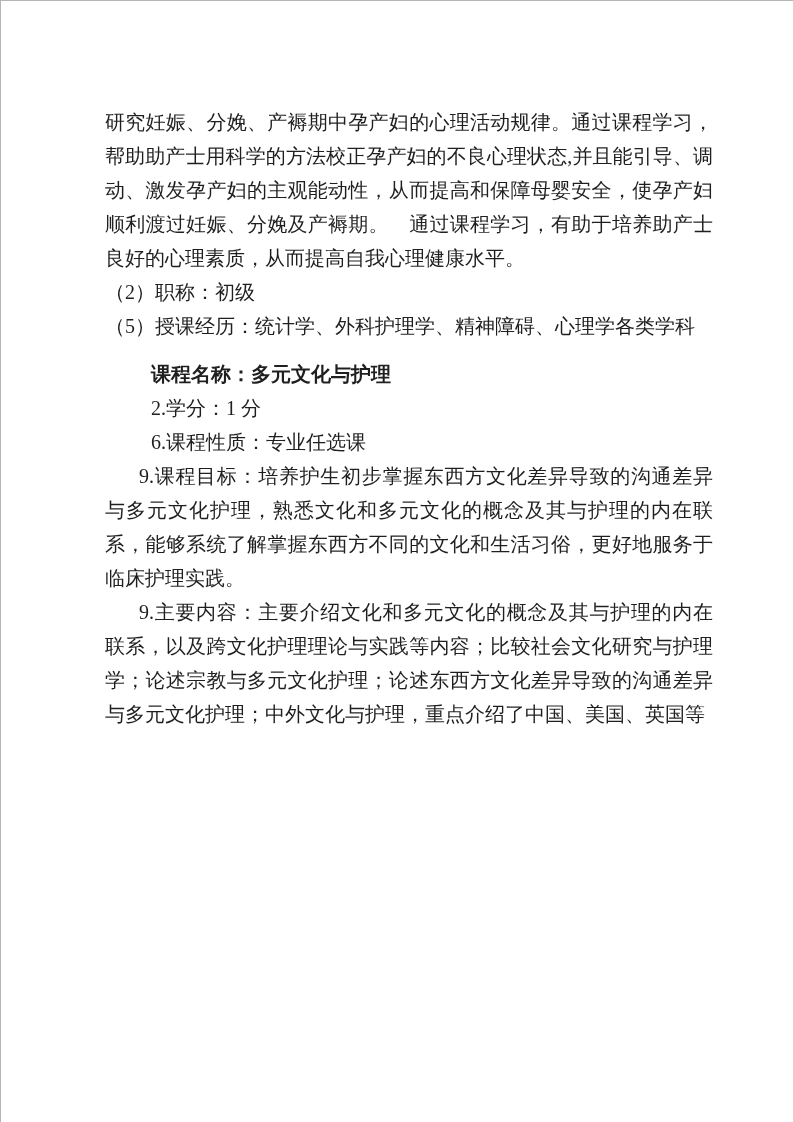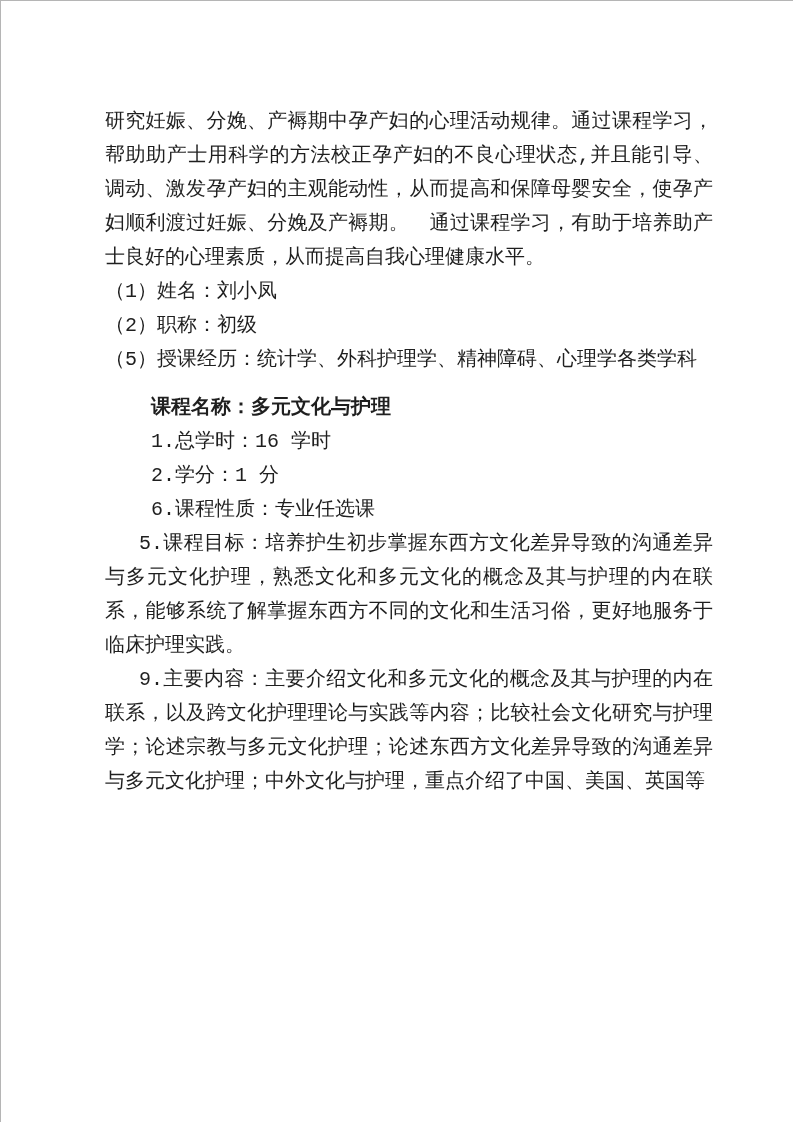--- a/index.html
+++ b/index.html
@@ -8,21 +8,21 @@
     background: #ffffff;
   }
   .page {
     position: relative;
     width: 792px;
     height: 1121px;
     background: #ffffff;
     border-top: 1px solid #b5b5b5;
     border-left: 1px solid #b5b5b5;
     overflow: hidden;
-    font-family: Liberation Mono, monospace;
+    font-family: Liberation Serif, serif;
   }
   .content {
     box-sizing: border-box;
     padding: 104px 80px 0 104px;
     width: 100%;
     color: #1f1f1f;
     font-size: 20px;
     line-height: 34px;
     text-align: justify;
     text-justify: inter-ideograph;
@@ -39,23 +39,21 @@
   .ind3 { text-indent: 2.3em; }
   .bold { font-weight: bold; }
   .gap-before { margin-top: 14px !important; }
 </style>
 </head>
 <body>
 
 <div class="page">
   <div class="content" id="doc-content">
       <p class="ind0">研究妊娠、分娩、产褥期中孕产妇的心理活动规律。通过课程学习，帮助助产士用科学的方法校正孕产妇的不良心理状态,并且能引导、调动、激发孕产妇的主观能动性，从而提高和保障母婴安全，使孕产妇顺利渡过妊娠、分娩及产褥期。　通过课程学习，有助于培养助产士良好的心理素质，从而提高自我心理健康水平。</p>
-      <p class="ind0">（1）姓名：刘小凤</p>
       <p class="ind0">（2）职称：初级</p>
       <p class="ind0">（5）授课经历：统计学、外科护理学、精神障碍、心理学各类学科</p>
       <p class="ind3 bold gap-before">课程名称：多元文化与护理</p>
-      <p class="ind3">1.总学时：16 学时</p>
       <p class="ind3">2.学分：1 分</p>
       <p class="ind3">6.课程性质：专业任选课</p>
-      <p class="ind2">5.课程目标：培养护生初步掌握东西方文化差异导致的沟通差异与多元文化护理，熟悉文化和多元文化的概念及其与护理的内在联系，能够系统了解掌握东西方不同的文化和生活习俗，更好地服务于临床护理实践。</p>
+      <p class="ind2">9.课程目标：培养护生初步掌握东西方文化差异导致的沟通差异与多元文化护理，熟悉文化和多元文化的概念及其与护理的内在联系，能够系统了解掌握东西方不同的文化和生活习俗，更好地服务于临床护理实践。</p>
       <p class="ind2">9.主要内容：主要介绍文化和多元文化的概念及其与护理的内在联系，以及跨文化护理理论与实践等内容；比较社会文化研究与护理学；论述宗教与多元文化护理；论述东西方文化差异导致的沟通差异与多元文化护理；中外文化与护理，重点介绍了中国、美国、英国等</p>
     </div>
 </div>
 
 </body></html>

